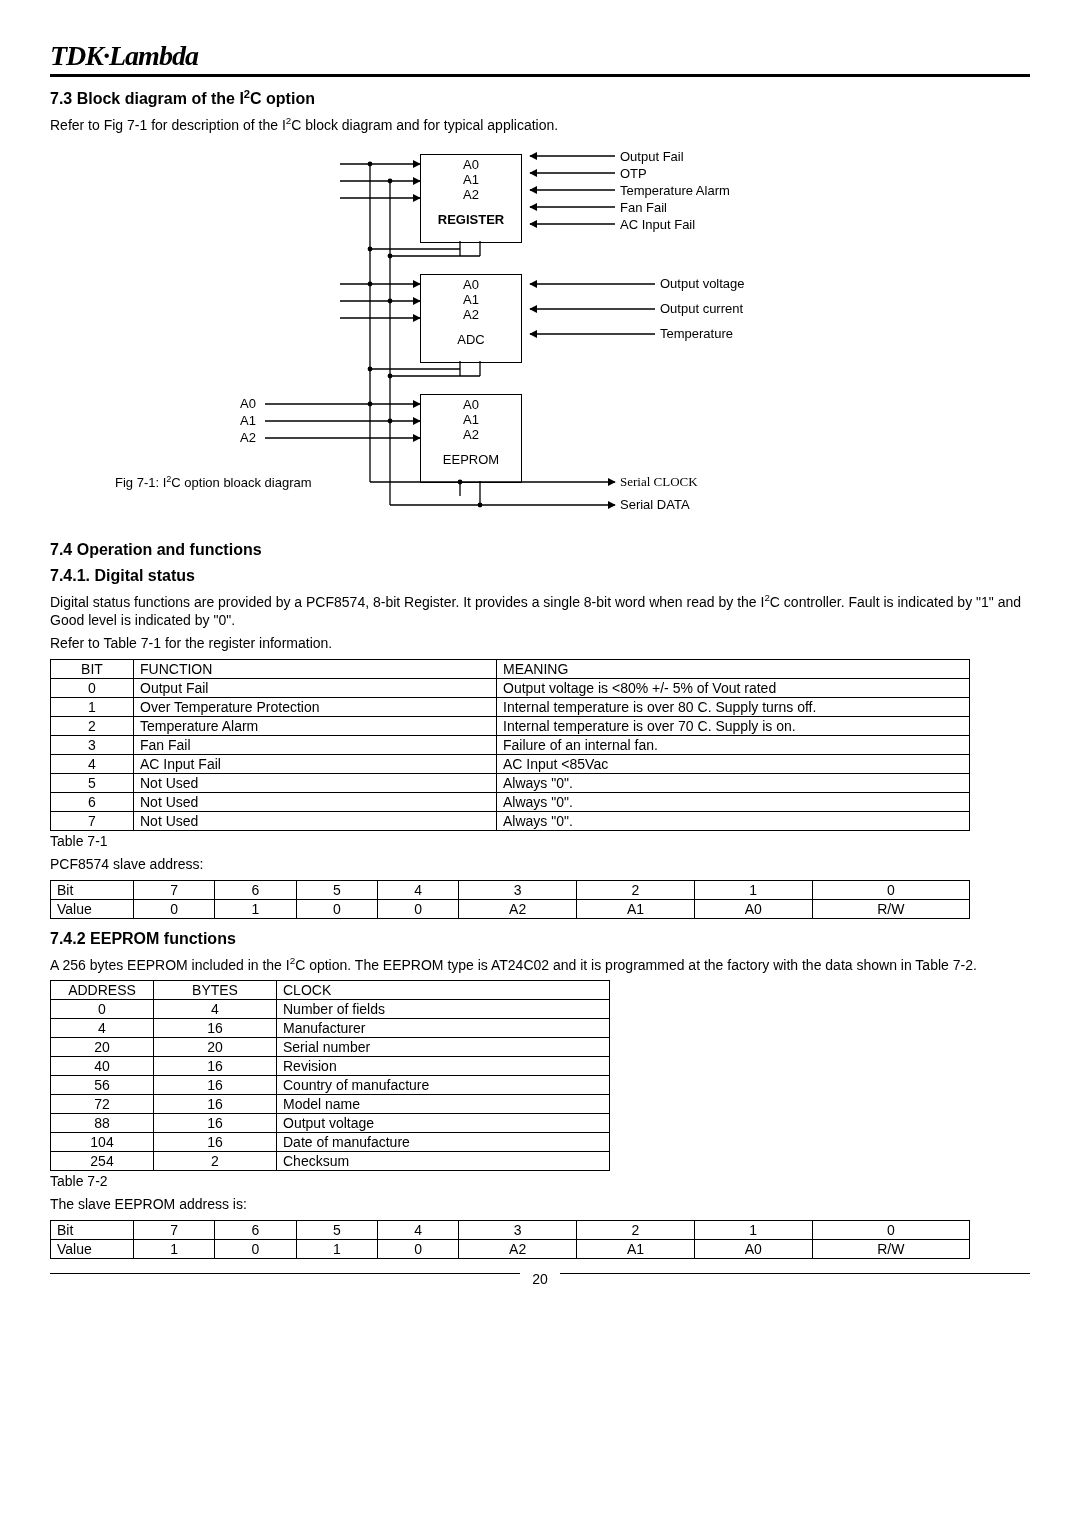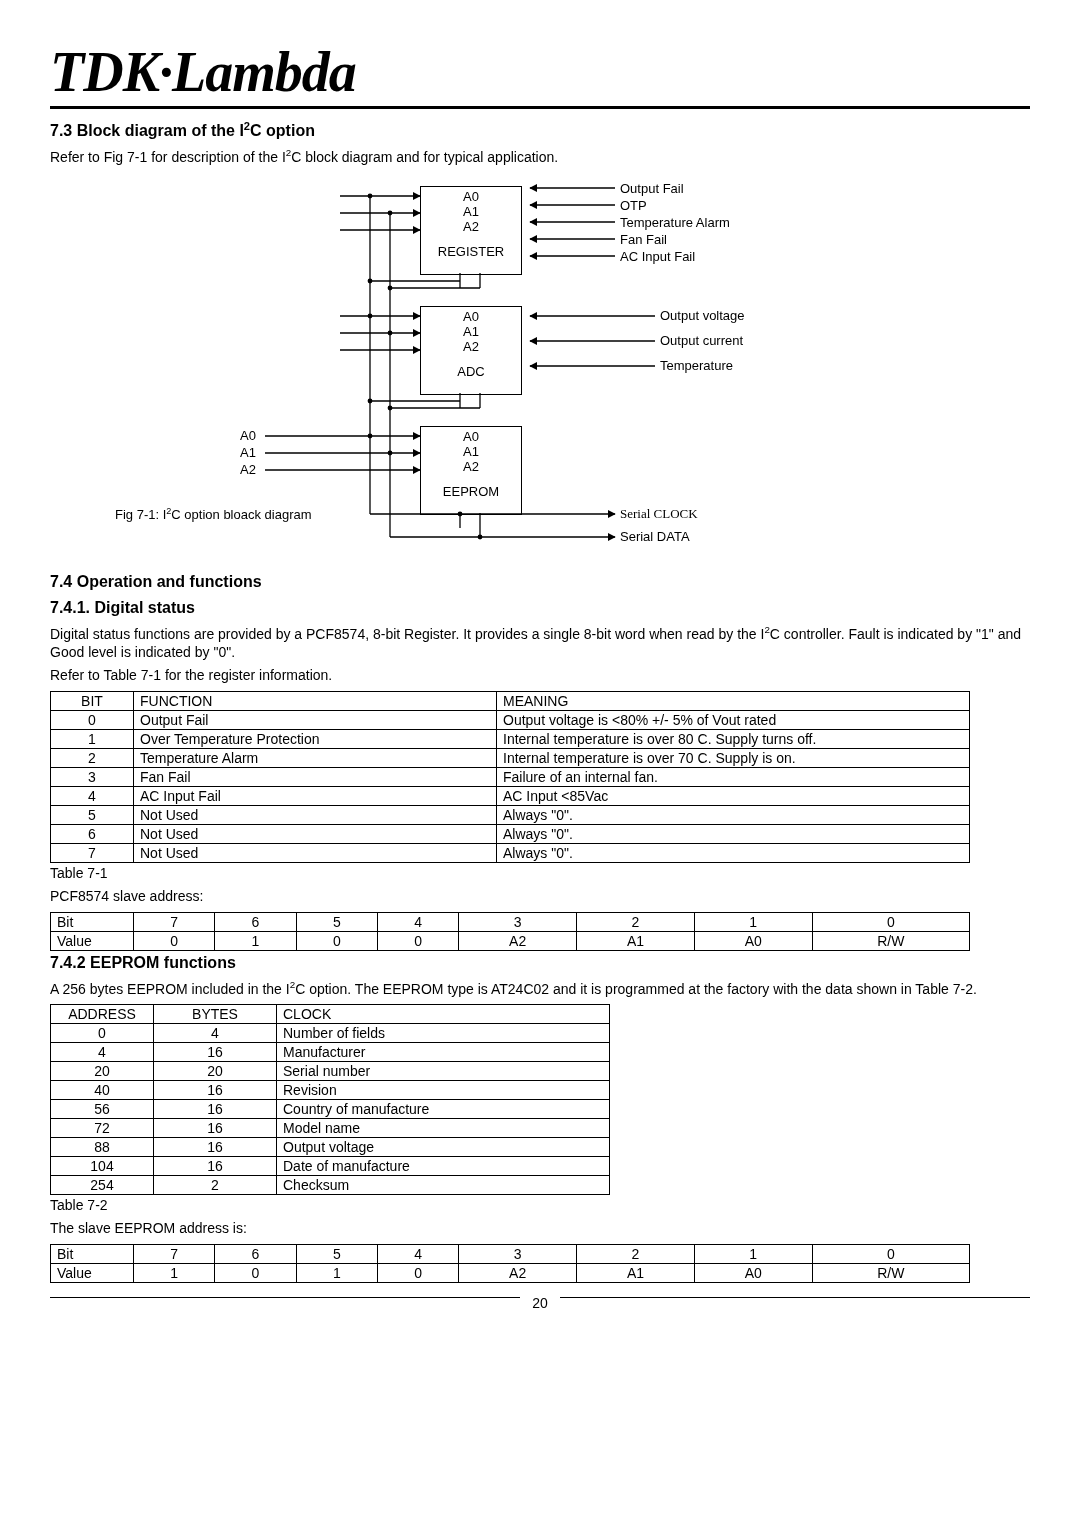--- a/index.html
+++ b/index.html
@@ -9,21 +9,21 @@
     background: #fff;
     margin: 0;
     padding: 40px 50px;
     width: 1080px;
     box-sizing: border-box;
   }
   .logo {
     font-family: "Times New Roman", serif;
     font-weight: bold;
     font-style: italic;
-    font-size: 56px;
+    font-size: 28px;
     letter-spacing: -1px;
     margin-bottom: 0;
   }
   .logo-line {
     border: none;
     border-top: 3px solid #000;
     margin-top: 2px;
     margin-bottom: 10px;
   }
   .section-head {
@@ -115,21 +115,21 @@
 <p>
   Refer to Fig 7-1 for description of the I<sup>2</sup>C block diagram and for typical application.
 </p>
 
 <div class="diagram">
 
   <div class="dbox" style="left:340px; top:10px; width:100px; height:85px;">
     <div class="bl">A0</div>
     <div class="bl">A1</div>
     <div class="bl">A2</div>
-    <div class="bl" style="margin-top:10px;">REGISTER</div>
+    <div class="bl" style="margin-top:10px;font-weight:bold;">REGISTER</div>
   </div>
 
   <div class="dbox" style="left:340px; top:130px; width:100px; height:85px;">
     <div class="bl">A0</div>
     <div class="bl">A1</div>
     <div class="bl">A2</div>
     <div class="bl" style="margin-top:10px;">ADC</div>
   </div>
 
   <div class="dbox" style="left:340px; top:250px; width:100px; height:85px;">
@@ -304,21 +304,21 @@
         <td>0</td>
         <td>0</td>
         <td>A2</td>
         <td>A1</td>
         <td>A0</td>
         <td>R/W</td>
       </tr>
 </tbody>
   </table>
 
-<p class="section-head" style="margin-top:2px;">7.4.2 EEPROM functions</p>
+<p class="section-head" style="margin-top:10px;">7.4.2 EEPROM functions</p>
 <p>
   A 256 bytes EEPROM included in the I<sup>2</sup>C option. The EEPROM type is AT24C02 and it is programmed at the factory with the data shown in Table 7-2.
 </p>
 
 <table class="t-eep">
   <tbody>
       <tr>
     <th class="c-a">ADDRESS</th>
     <th class="c-b">BYTES</th>
     <th>CLOCK</th>

